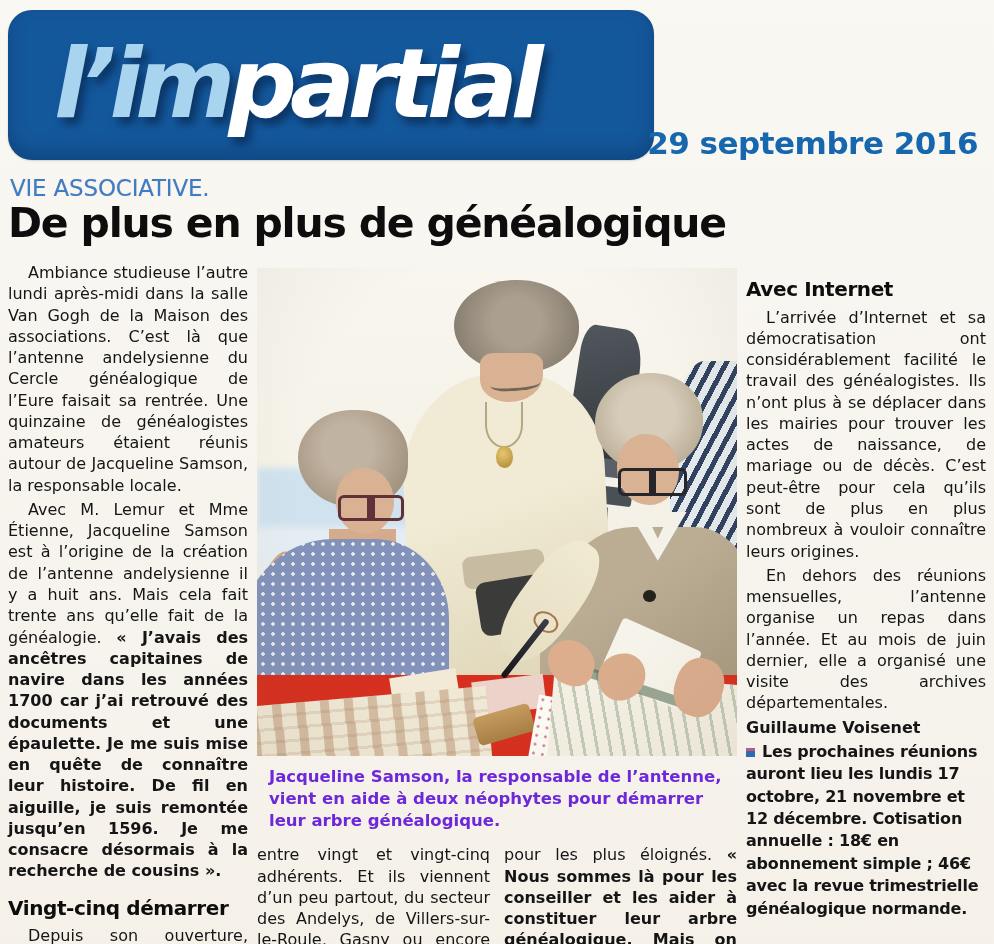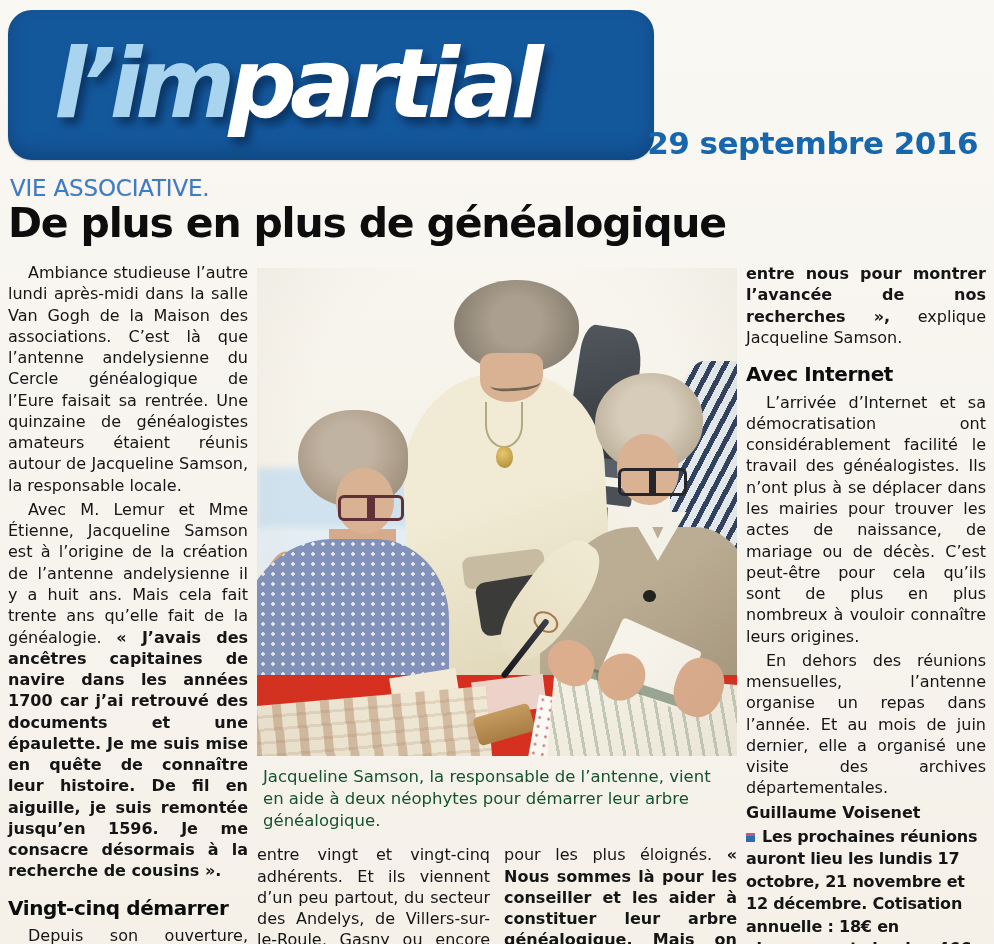--- a/index.html
+++ b/index.html
@@ -47,22 +47,22 @@
   
   .bodytext{font-size:16px;line-height:1.33;text-align:justify;}
   .bodytext p{margin:0 0 3px;}
   .indent{text-indent:20px;}
   .quote{font-weight:bold;}
   .col1{position:absolute;left:8px;top:262px;width:240px;}
   .col4{position:absolute;left:746px;top:263px;width:240px;}
   .subhead{font-size:20px;font-weight:bold;margin:13px 0 4px;letter-spacing:-0.4px;color:#0d0d0d;}
   .middle{position:absolute;left:257px;top:268px;width:480px;}
   .caption{
-    font-weight:normal;font-size:16.5px;line-height:1.32;margin:10px 6px 0;
-    text-align:left;color:#14532d;
+    font-weight:bold;font-size:16.5px;line-height:1.32;margin:10px 12px 0;
+    text-align:left;color:#6d28d9;
   }
   .midcols{display:flex;gap:14px;margin-top:13px;}
   .midcol{width:233px;}
   .byline{text-align:left;font-weight:bold;padding-right:14px;margin-top:5px;}
   .note{margin-top:15px;text-align:left;line-height:1.4;}
   .note strong{letter-spacing:-0.2px;}
   .bullet{
     display:inline-block;width:9px;height:9px;margin-right:7px;
     background:linear-gradient(180deg,#b4607a 0 28%,#2b6cb3 28%);
     vertical-align:baseline;
@@ -202,21 +202,20 @@
       <div class="midcol bodytext">
         <p>entre vingt et vingt-cinq adhérents. Et ils viennent d’un peu partout, du secteur des Andelys, de Villers-sur-le-Roule, Gasny ou encore Beaumont-le-Roger</p>
       </div>
       <div class="midcol bodytext">
         <p><span>pour les plus éloignés. </span><span class="quote">« Nous sommes là pour les conseiller et les aider à constituer leur arbre généalogique. Mais on échange aussi beaucoup</span></p>
       </div>
     </div>
   </div>
 
   <div class="col4 bodytext">
-    <p><span class="quote">entre nous pour montrer l’avancée de nos recherches »,</span><span> explique Jacqueline Samson.</span></p>
     <div class="subhead">Avec Internet</div>
     <p class="indent">L’arrivée d’Internet et sa démocratisation ont considérablement facilité le travail des généalogistes. Ils n’ont plus à se déplacer dans les mairies pour trouver les actes de naissance, de mariage ou de décès. C’est peut-être pour cela qu’ils sont de plus en plus nombreux à vouloir connaître leurs origines.</p>
     <p class="indent">En dehors des réunions mensuelles, l’antenne organise un repas dans l’année. Et au mois de juin dernier, elle a organisé une visite des archives départementales.</p>
     <p class="byline">Guillaume Voisenet</p>
     <p class="note"><span class="bullet"></span><strong>Les prochaines réunions auront lieu les lundis 17 octobre, 21 novembre et 12 décembre. Cotisation annuelle : 18€ en abonnement simple ; 46€ avec la revue trimestrielle généalogique normande.</strong></p>
   </div>
 
 </div>
 
 </body></html>

